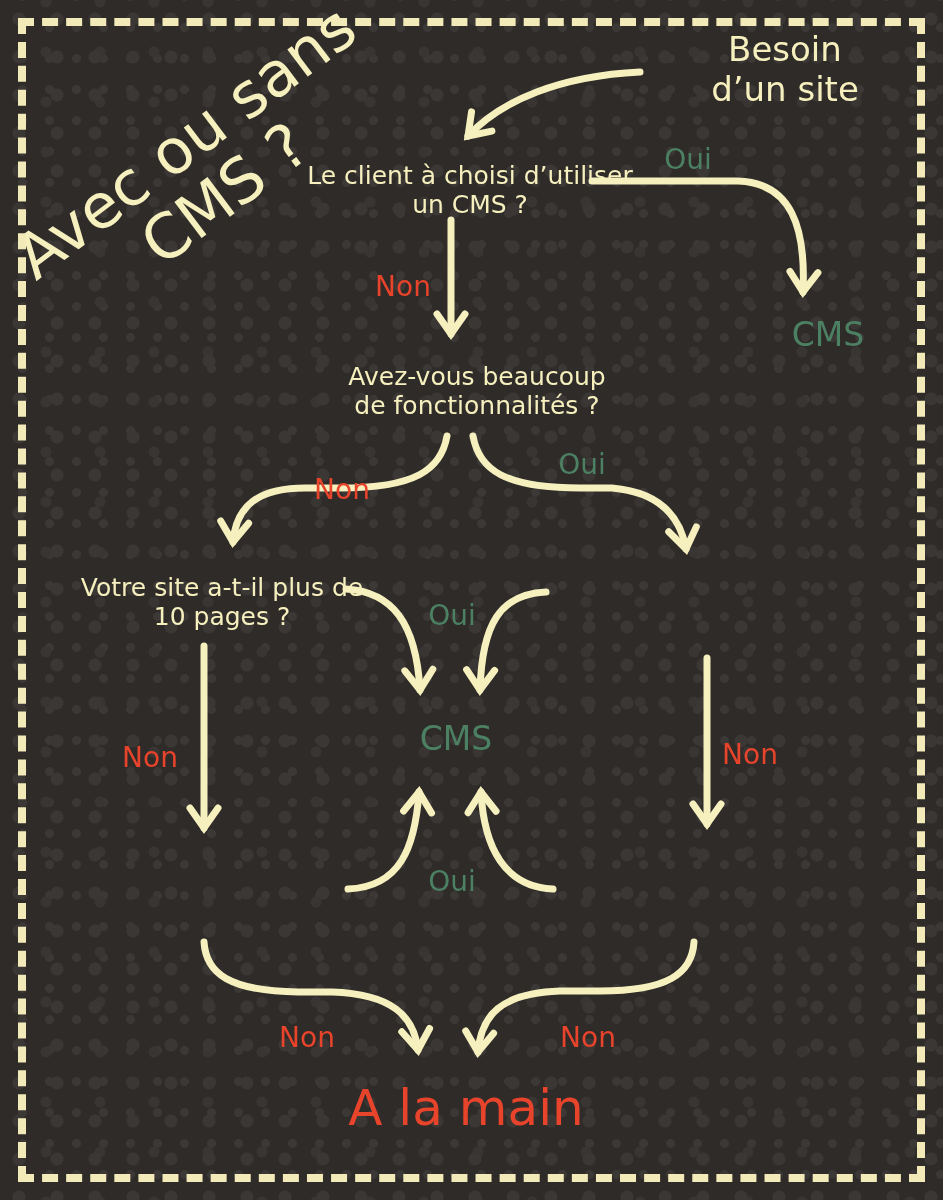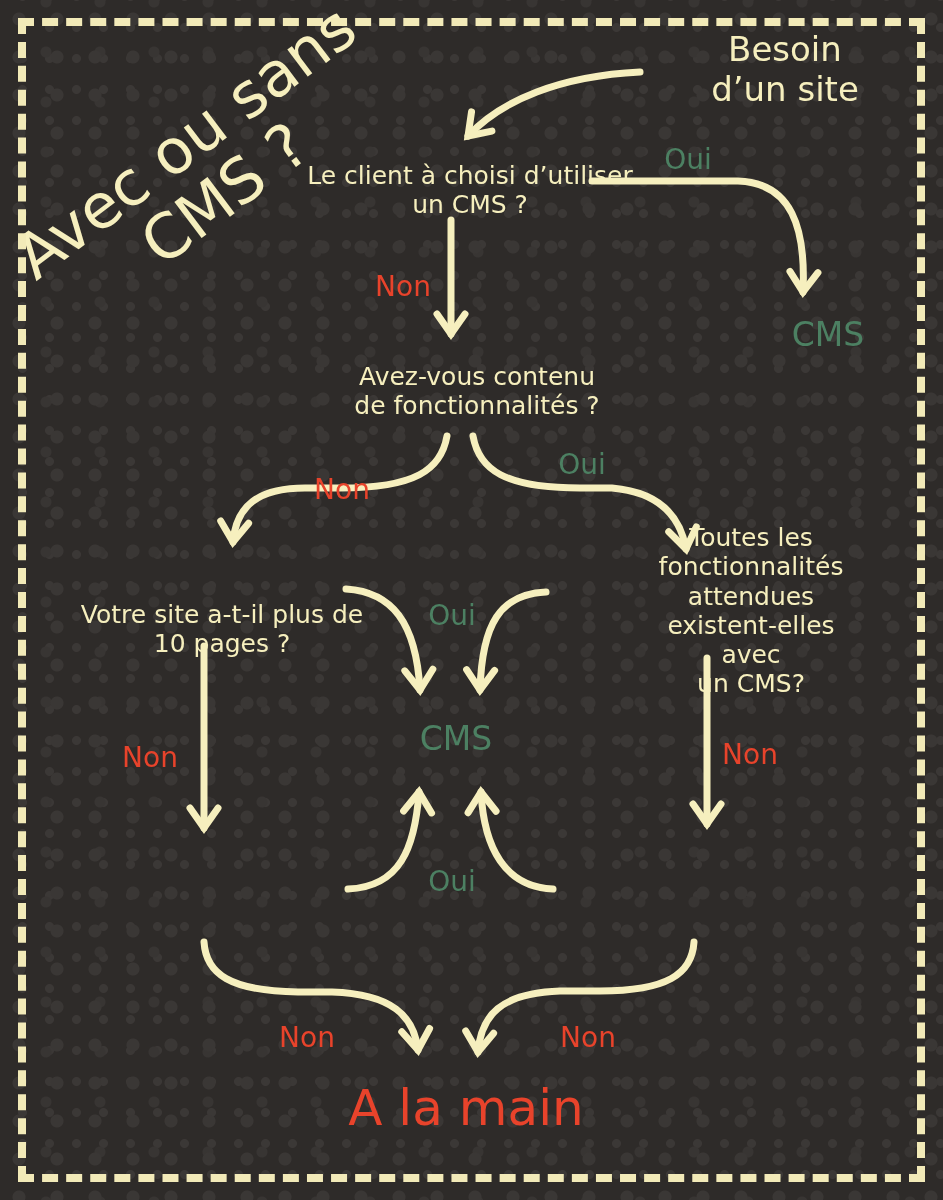--- a/index.html
+++ b/index.html
@@ -72,29 +72,26 @@
   </svg>
 
   <div class="txt title" style="left:205px;top:168px;">Avec ou sans
 CMS ?</div>
 
   <div class="txt start" style="left:785px;top:70px;">Besoin d’un site</div>
 
   <div class="txt node" style="left:470px;top:190px;">Le client à choisi d’utiliser
 un CMS ?</div>
 
-  <div class="txt node" style="left:477px;top:391px;">Avez-vous contenu
+  <div class="txt node" style="left:477px;top:391px;">Avez-vous beaucoup
 de fonctionnalités ?</div>
 
-  <div class="txt node" style="left:222px;top:602px;margin-top:27px;">Votre site a-t-il plus de
+  <div class="txt node" style="left:222px;top:602px;">Votre site a-t-il plus de
 10 pages ?</div>
 
-  <div class="txt node" style="left:751px;top:611px;">Toutes les fonctionnalités
-attendues existent-elles avec
-un CMS?</div>
 
 
 
   <div class="txt cms" style="left:828px;top:335px;">CMS</div>
 
   <div class="txt cms" style="left:456px;top:739px;">CMS</div>
 
   <div class="txt manual" style="left:466px;top:1108px;text-align:right;">A la main</div>
 
   <span class="txt lab oui" style="left:688px;top:160px;">Oui</span>

